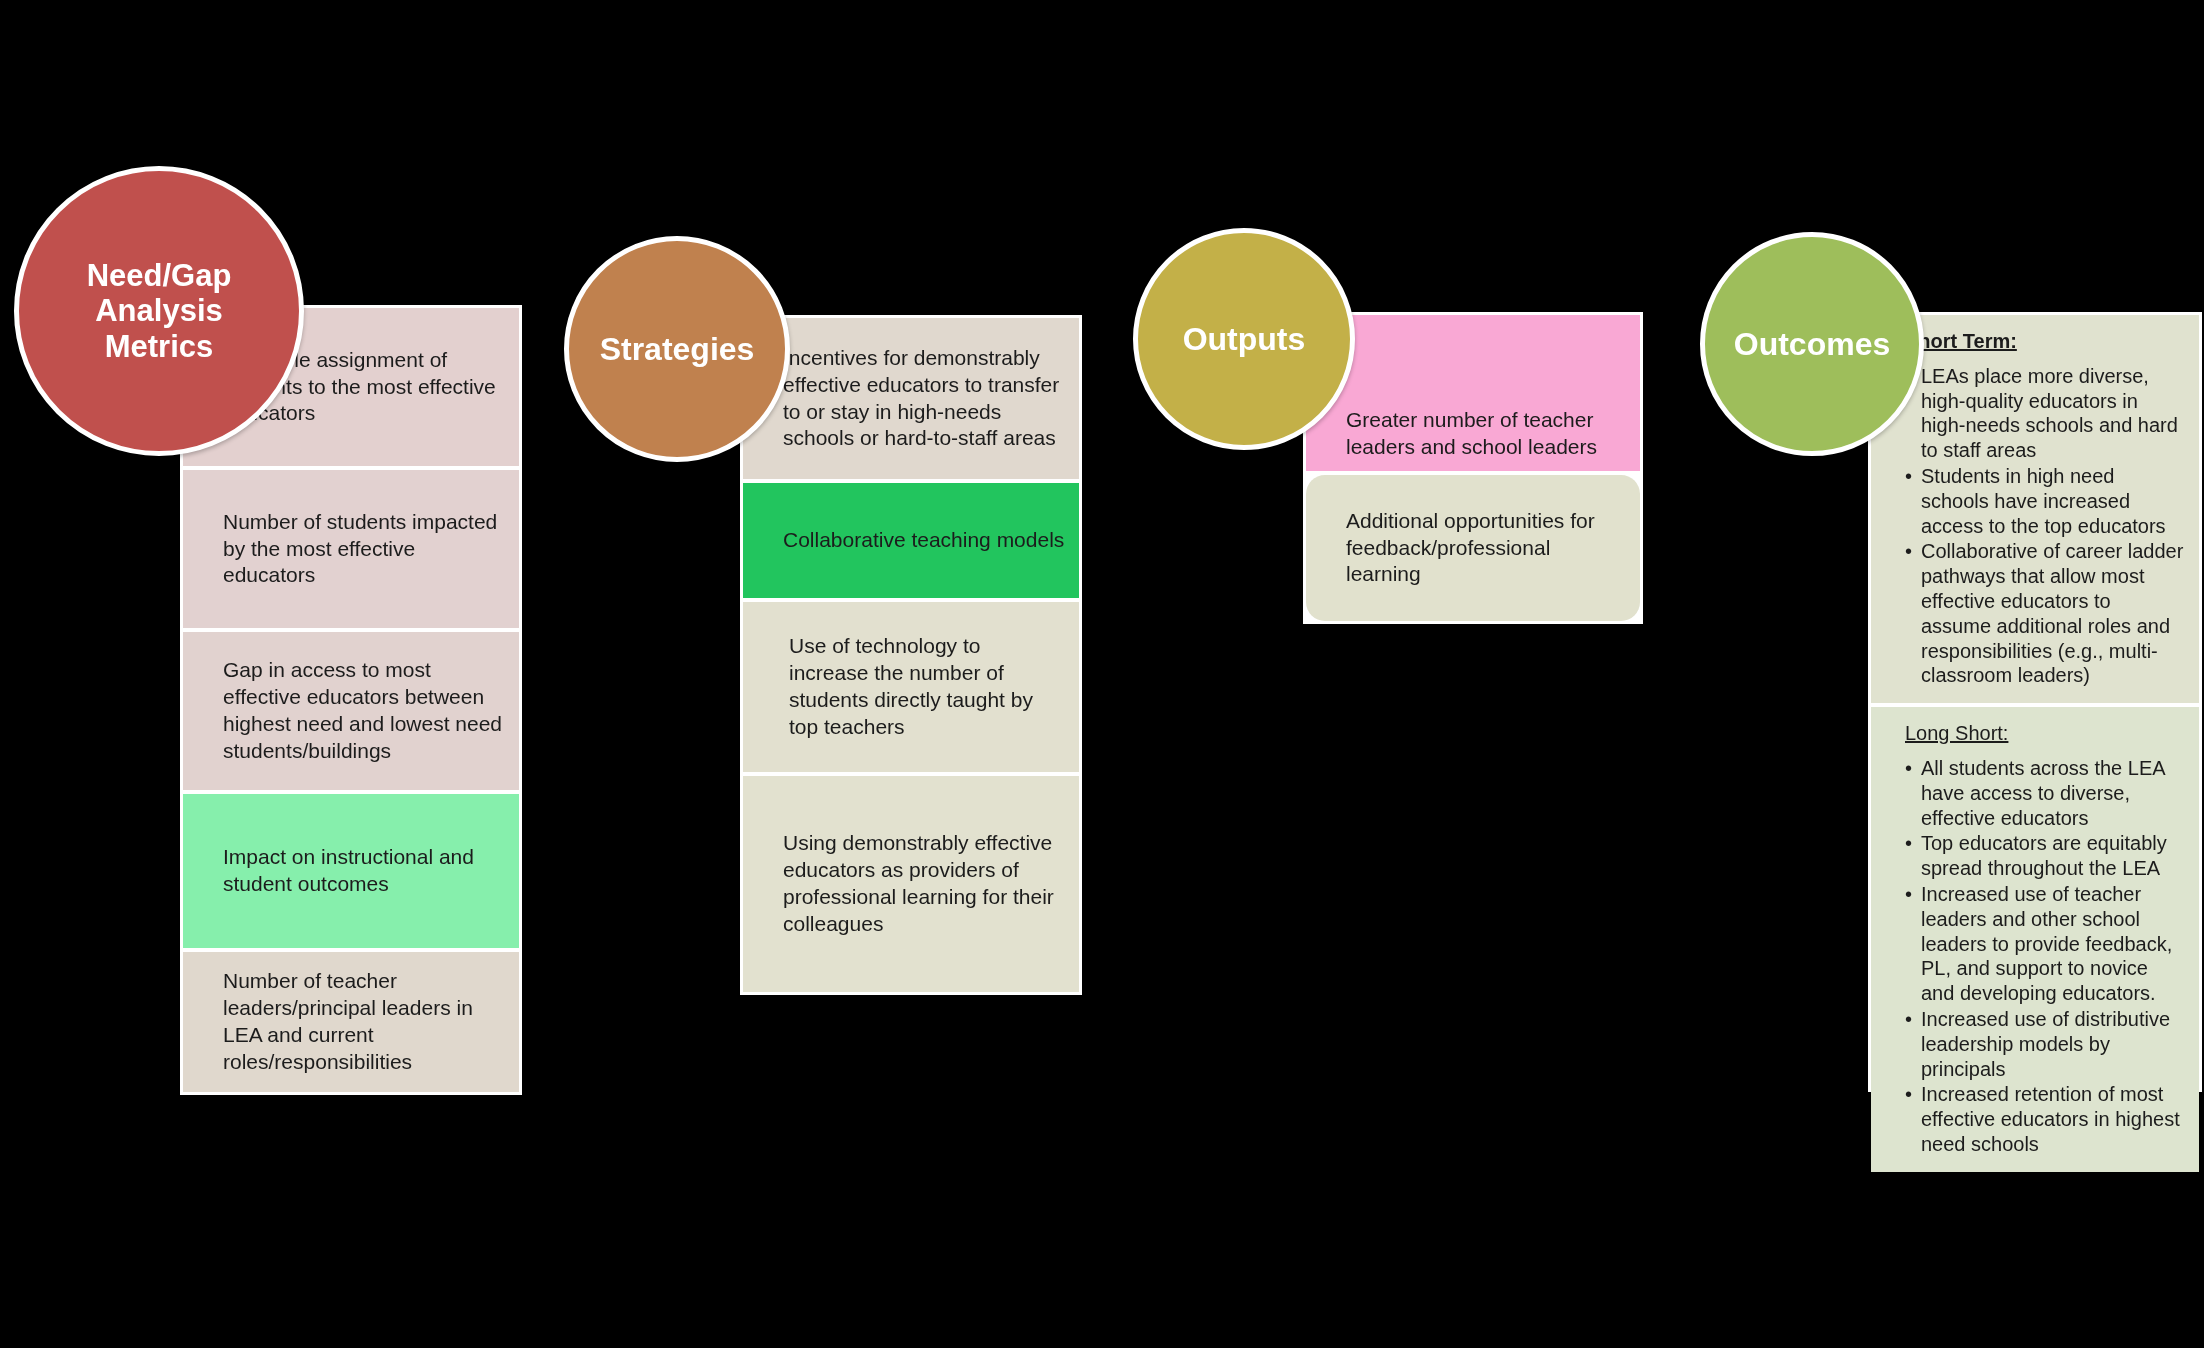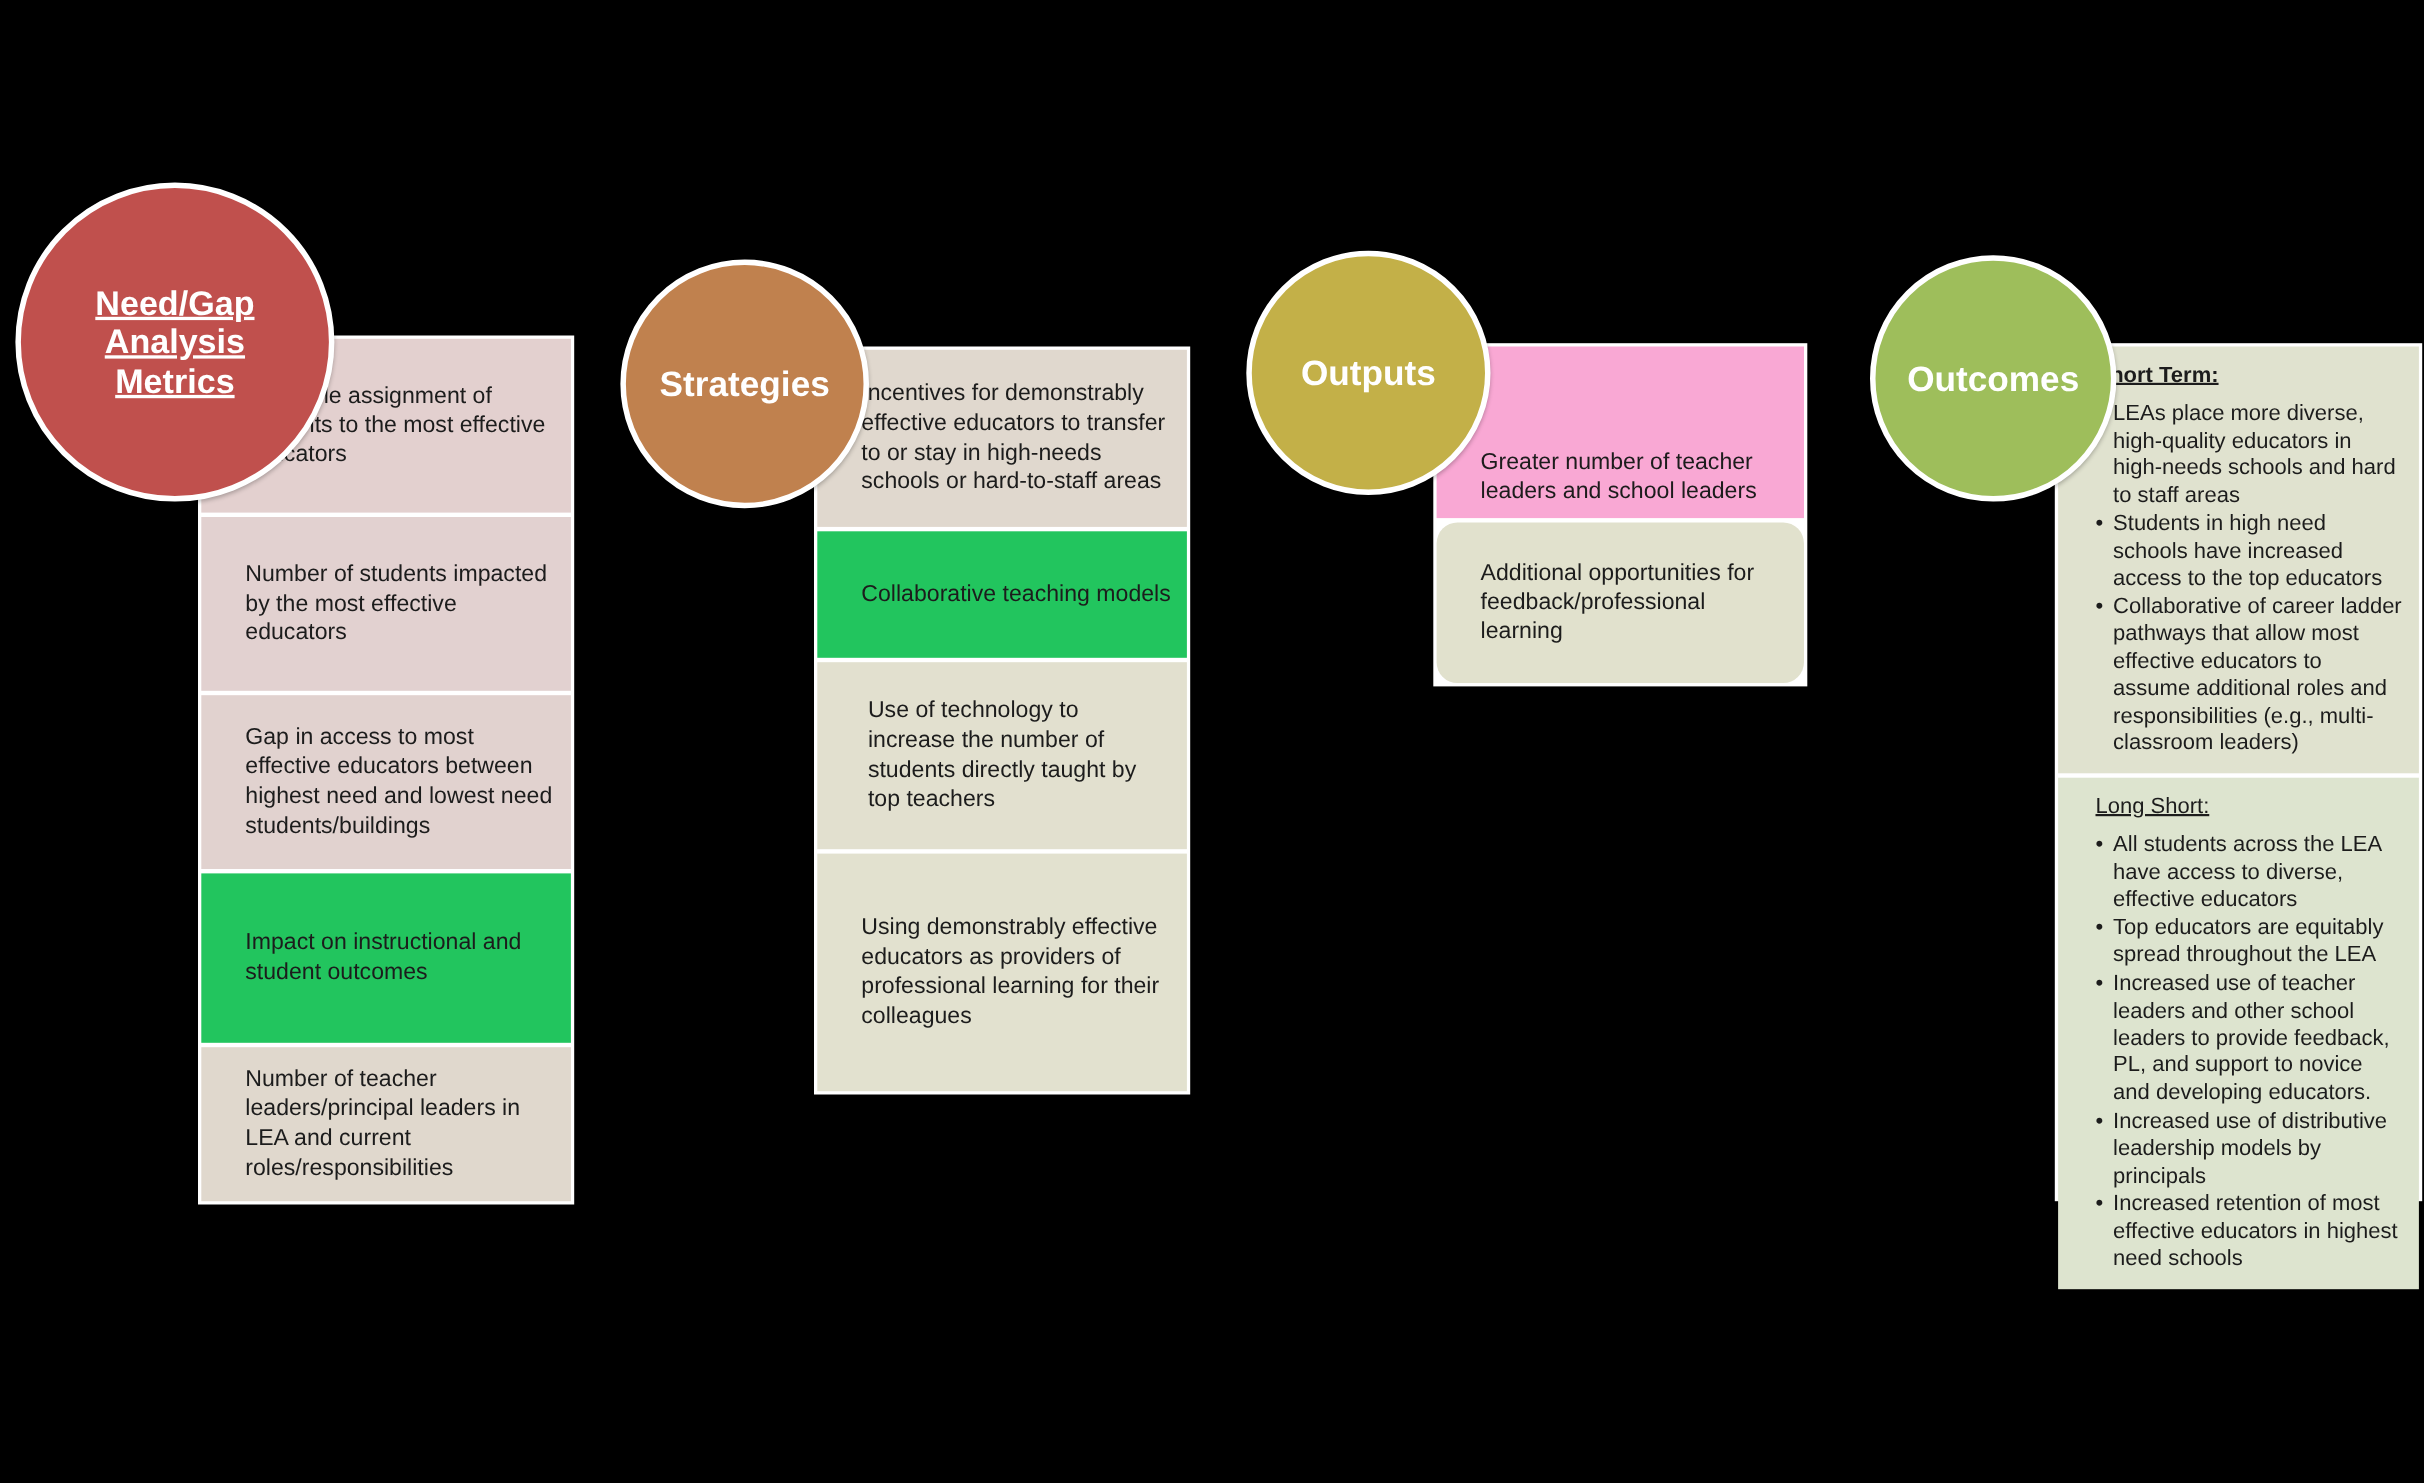--- a/index.html
+++ b/index.html
@@ -71,35 +71,35 @@
     font-size:20px;line-height:1.24;
   }
 </style>
 </head>
 <body>
 
 <div class="stage">
 
   <div class="column">
 
-    <div class="badge" style="left:14px;top:166px;width:290px;height:290px;background:#c0504d;font-size:31px;padding:0 26px;text-decoration:underline;">
+    <div class="badge" style="left:14px;top:166px;width:290px;height:290px;background:#c0504d;font-size:31px;padding:0 26px;">
       <span>Need/Gap Analysis Metrics</span>
     </div>
 
     <div class="stack" style="left:180px;top:305px;width:342px;height:790px;">
       <div class="cell" style="flex:0 0 158px;background:#e3d0cf;">
         <span>Equitable assignment of students to the most effective educators</span>
       </div>
       <div class="cell" style="flex:0 0 158px;background:#e2d1d0;">
         <span>Number of students impacted by the most effective educators</span>
       </div>
       <div class="cell" style="flex:0 0 158px;background:#e1d2cf;">
         <span>Gap in access to most effective educators between highest need and lowest need students/buildings</span>
       </div>
-      <div class="cell" style="flex:0 0 154px;background:#22c55e;align-items:flex-end;">
+      <div class="cell" style="flex:0 0 154px;background:#86efac;align-items:flex-end;">
         <span>Impact on instructional and student outcomes</span>
       </div>
       <div class="cell" style="flex:1 1 auto;background:#e0d8cd;">
         <span>Number of teacher leaders/principal leaders in LEA and current roles/responsibilities</span>
       </div>
     </div>
   </div>
 
   <div class="column">
 

